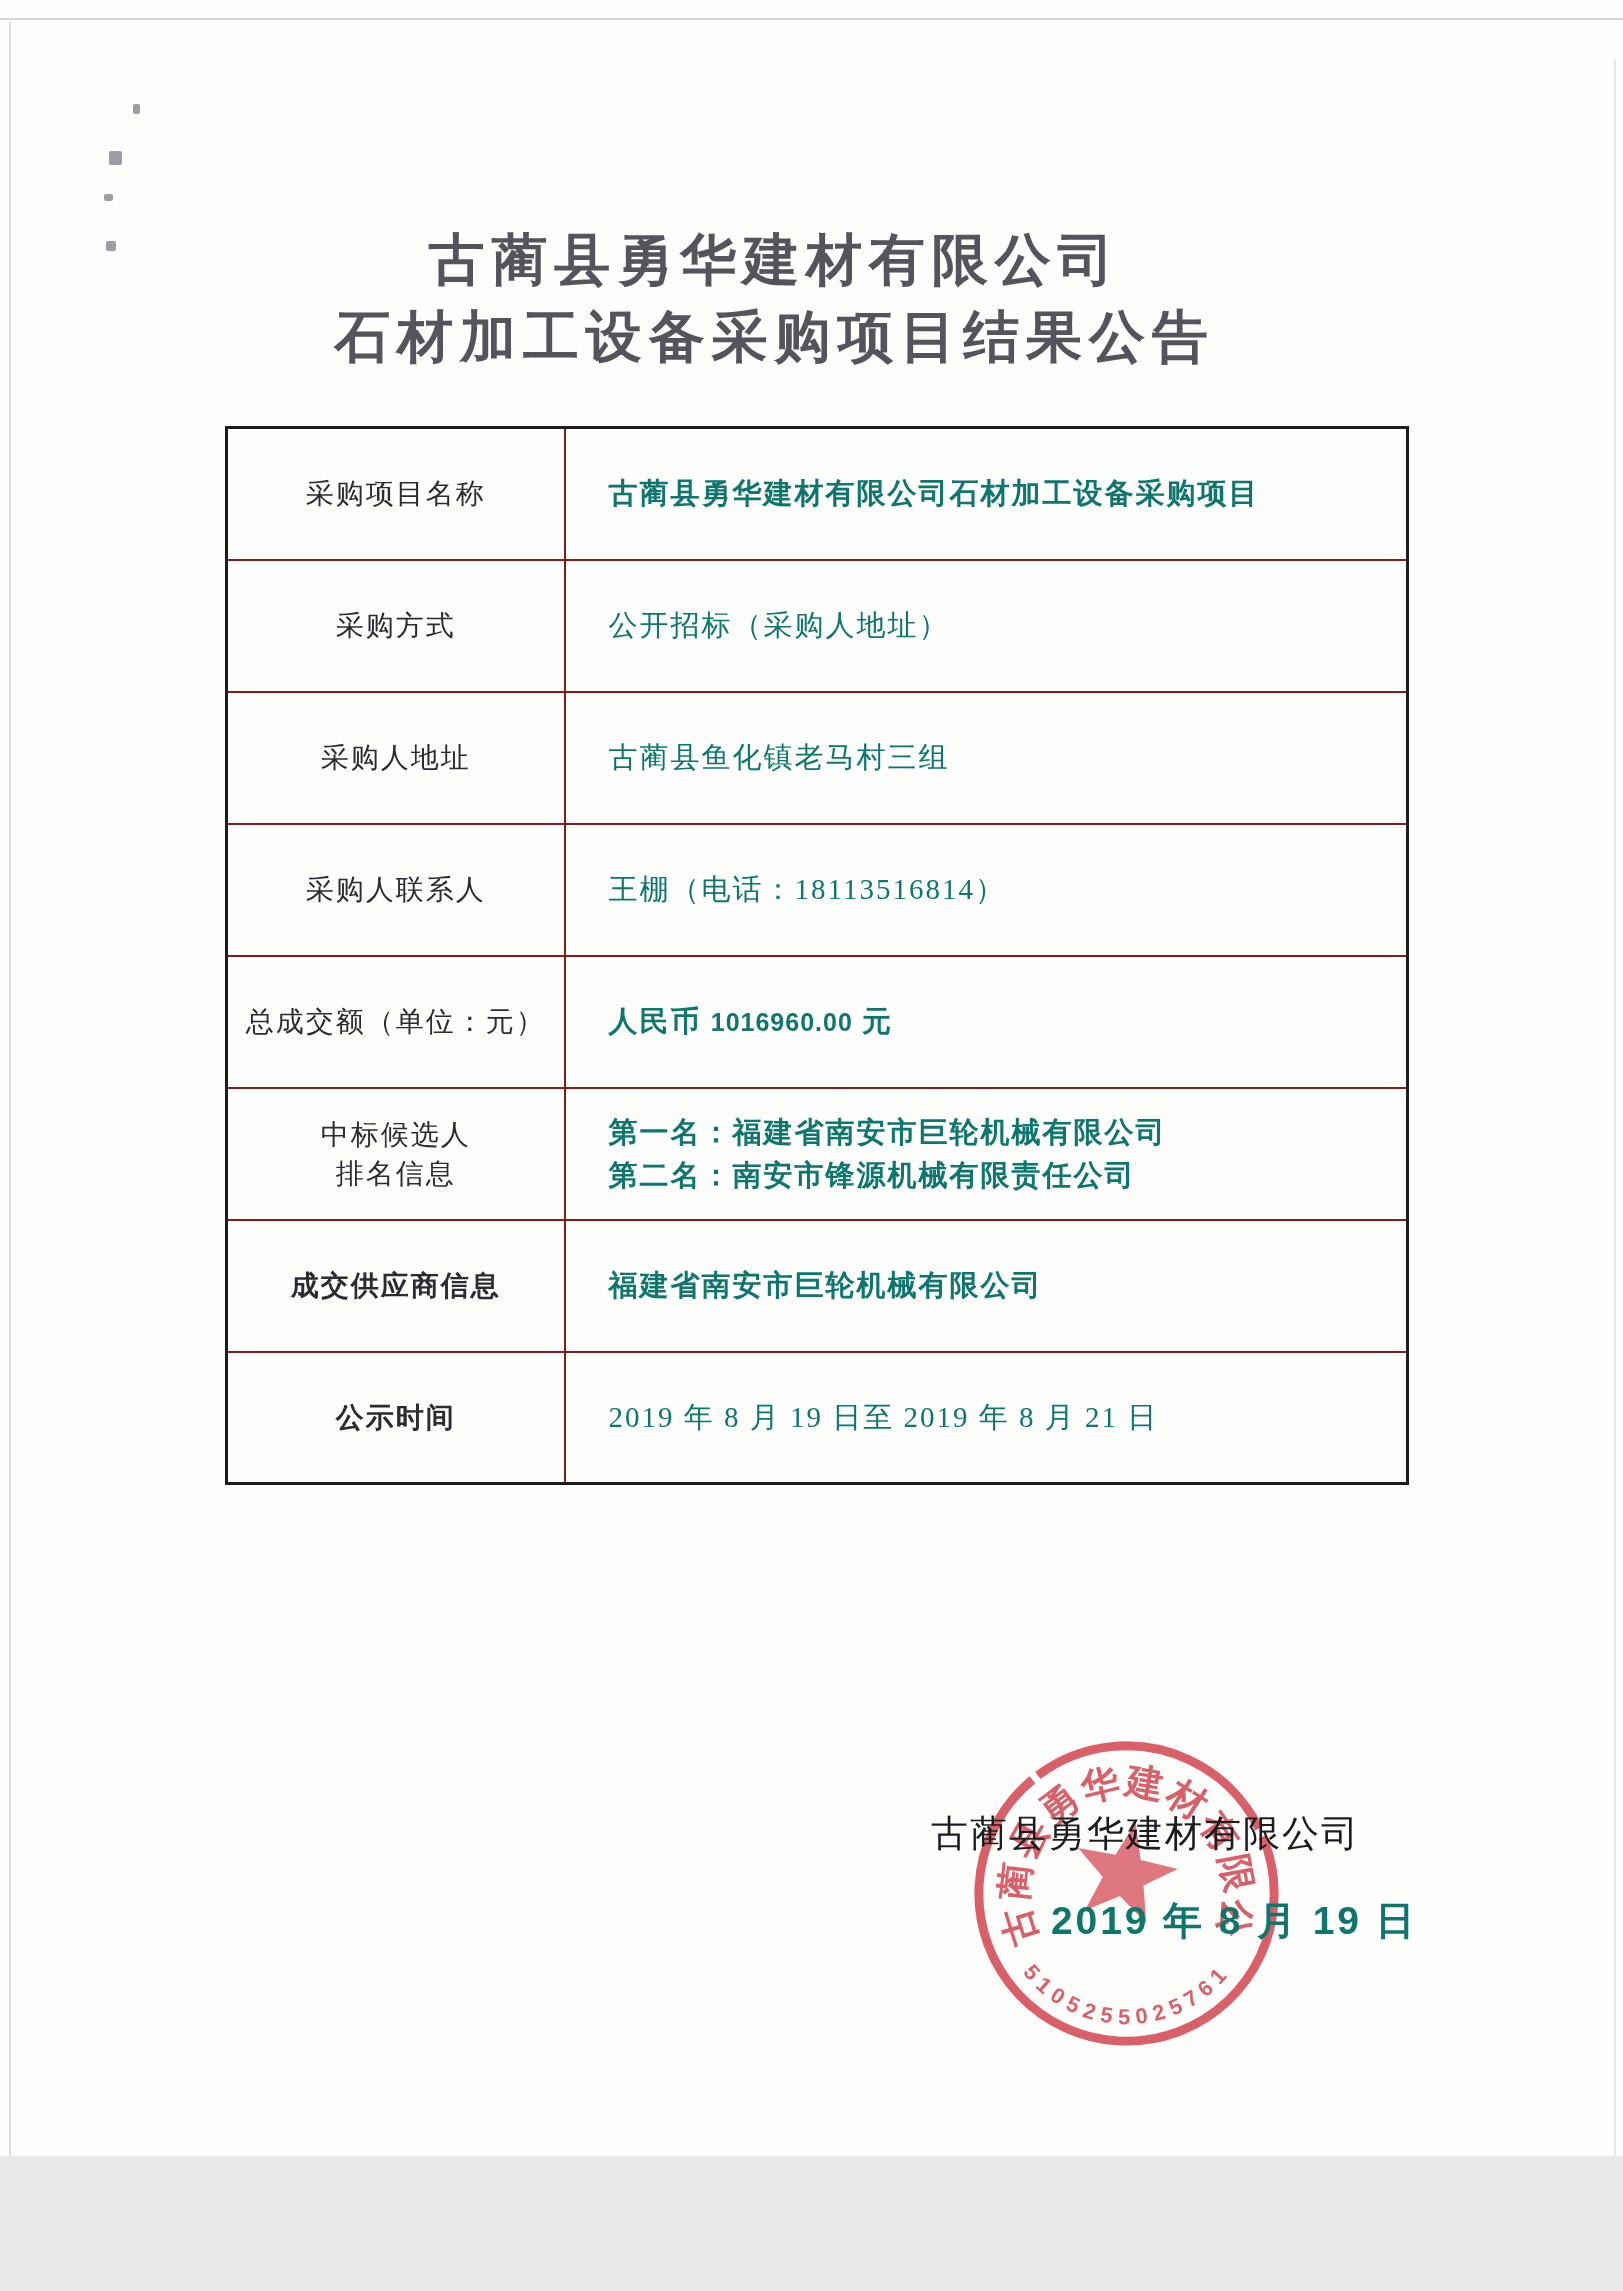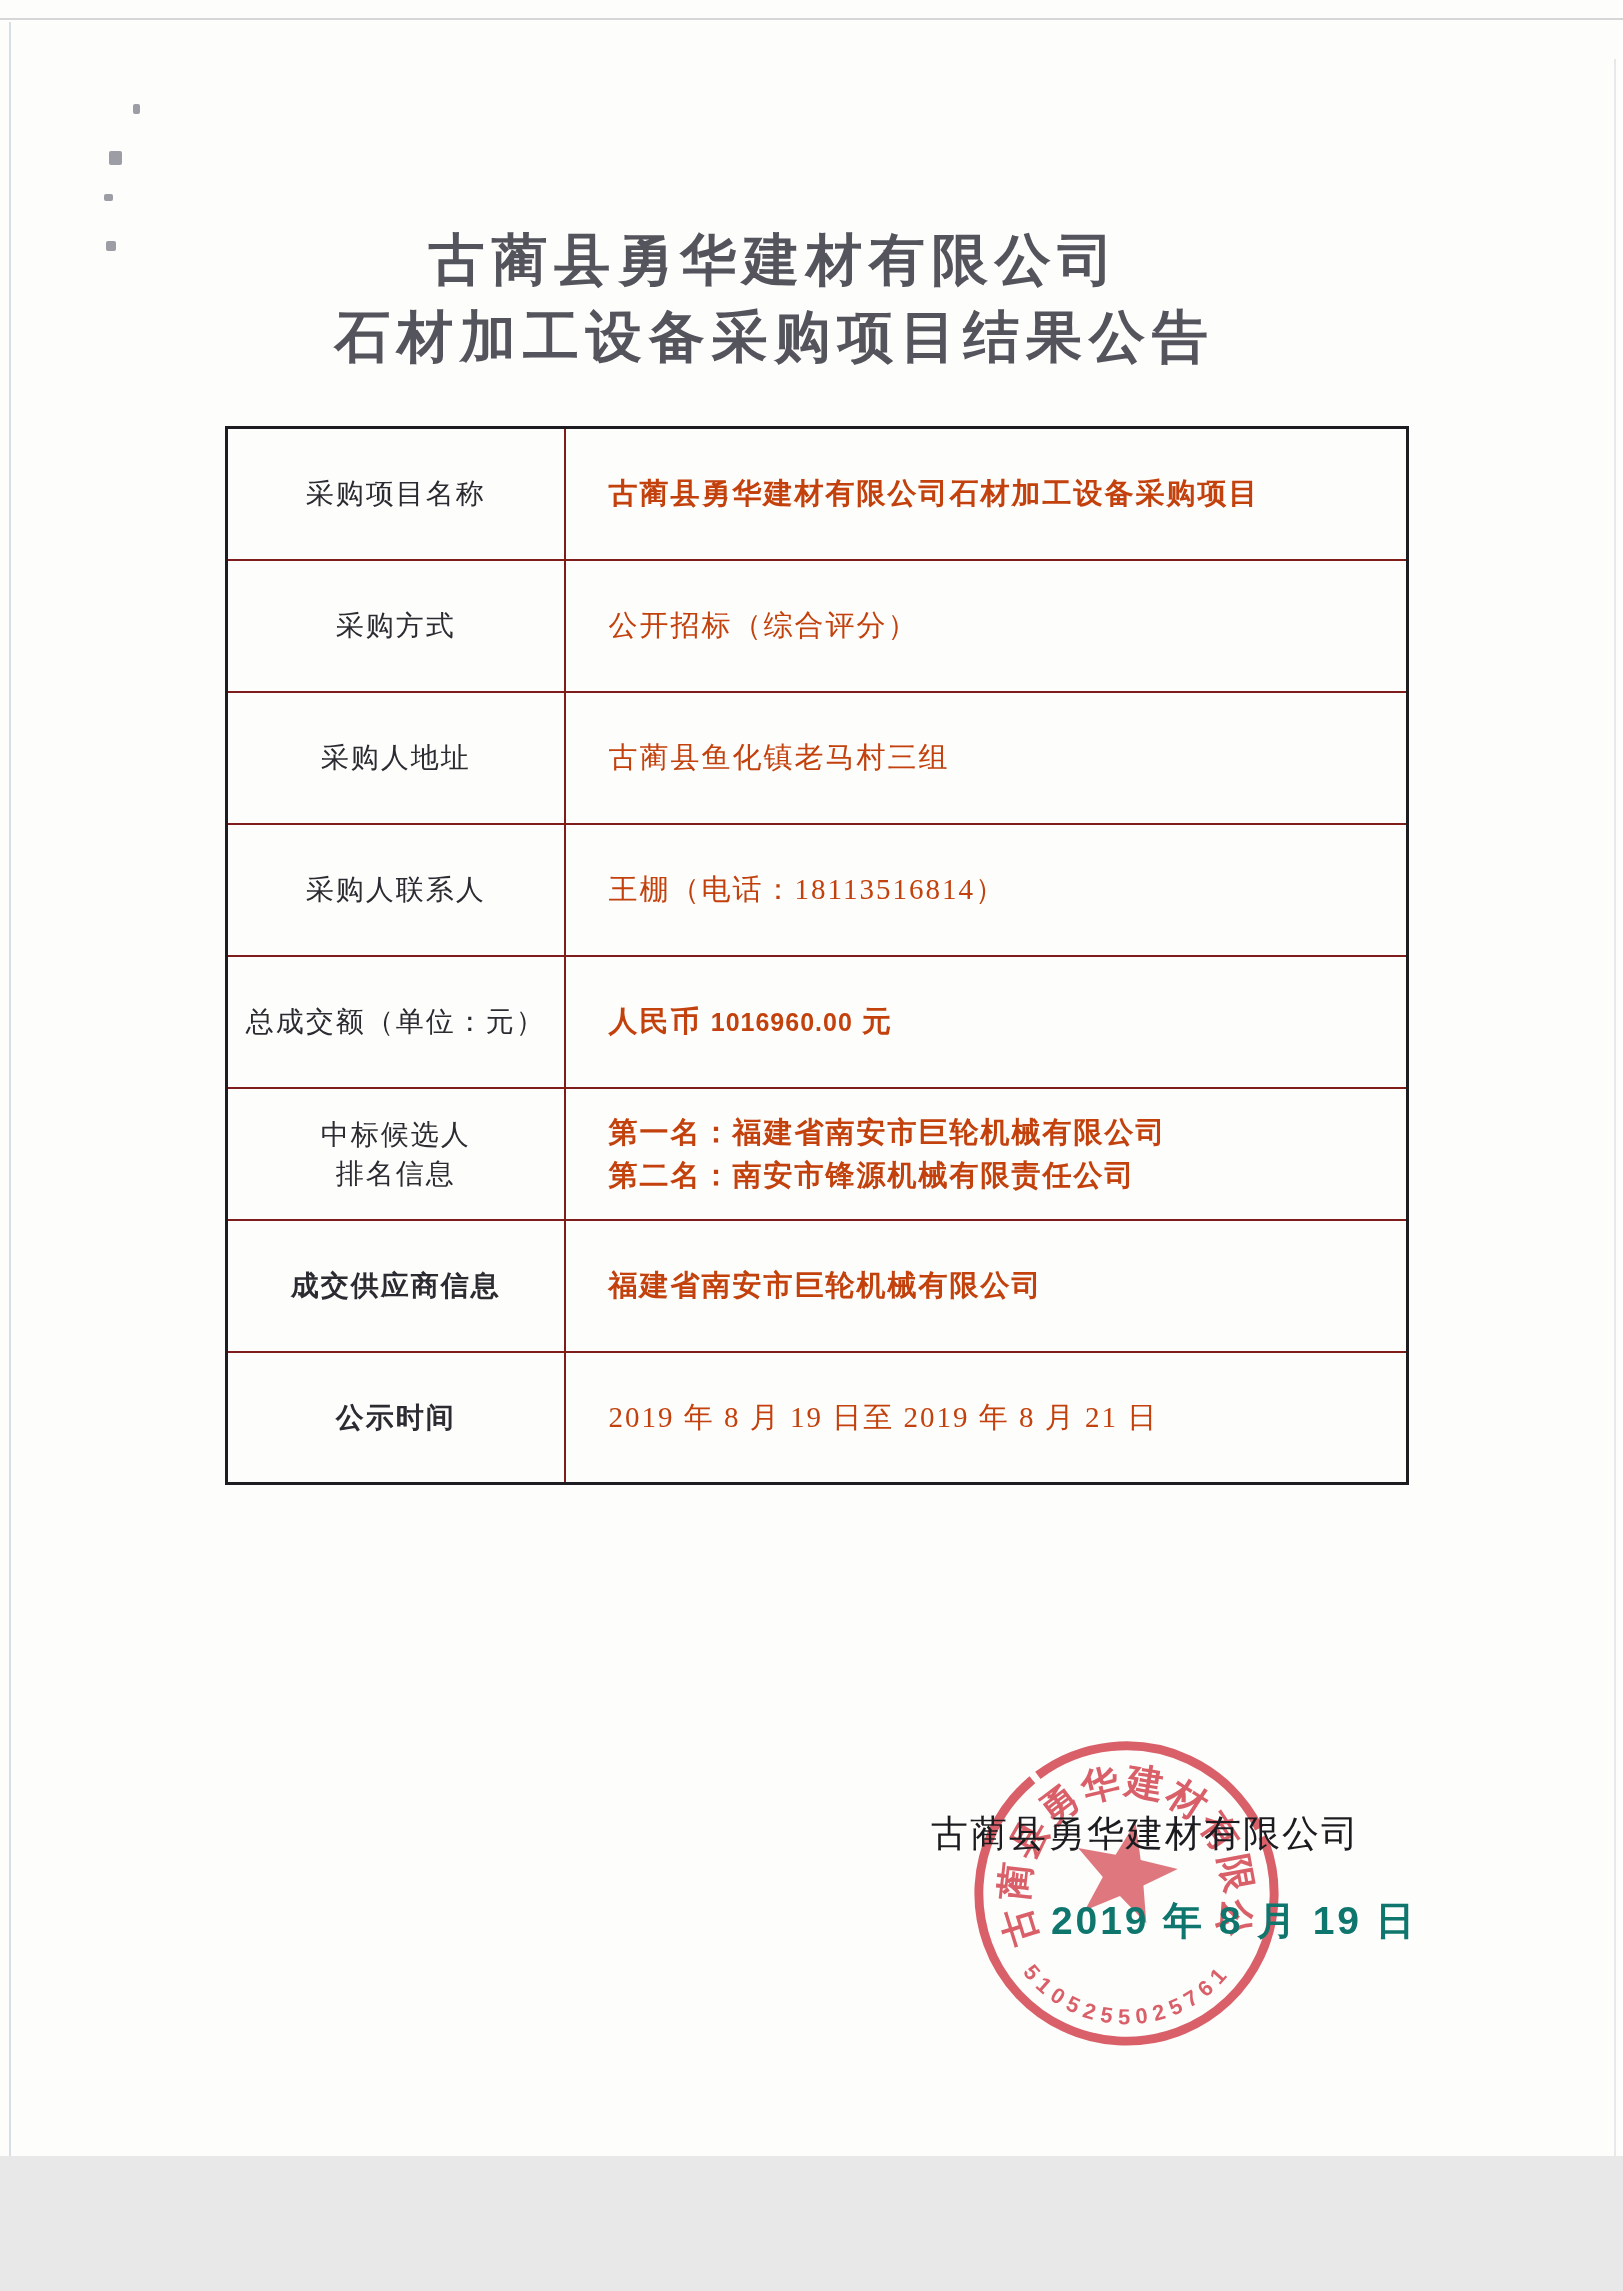--- a/index.html
+++ b/index.html
@@ -41,21 +41,21 @@
   }
   td.label {
     width:338px; text-align:center;
     font-size:28px; letter-spacing:2px;
     white-space:pre-line; line-height:39px;
     color:#2b2b31;
   }
   td.value {
     padding-left:43px; text-align:left;
     font-size:29px; letter-spacing:2px; line-height:43px;
-    color:#c2410c;
+    color:#0f766e;
   }
   .bold { font-weight:700; }
   .num {
     font-family:"Liberation Sans","DejaVu Sans",sans-serif;
     font-weight:700; font-size:25px; letter-spacing:1px;
   }
 
   .stamp {
     position:absolute; left:963px; top:1730px;
     width:327px; height:327px;
@@ -98,21 +98,21 @@
   </div>
 
   <table class="results">
     <tbody>
         <tr>
           <td class="label">采购项目名称</td>
           <td class="value bold">古蔺县勇华建材有限公司石材加工设备采购项目</td>
         </tr>
         <tr>
           <td class="label">采购方式</td>
-          <td class="value">公开招标（综合评分）</td>
+          <td class="value">公开招标（采购人地址）</td>
         </tr>
         <tr>
           <td class="label">采购人地址</td>
           <td class="value">古蔺县鱼化镇老马村三组</td>
         </tr>
         <tr>
           <td class="label">采购人联系人</td>
           <td class="value">王棚（电话：18113516814）</td>
         </tr>
         <tr>

